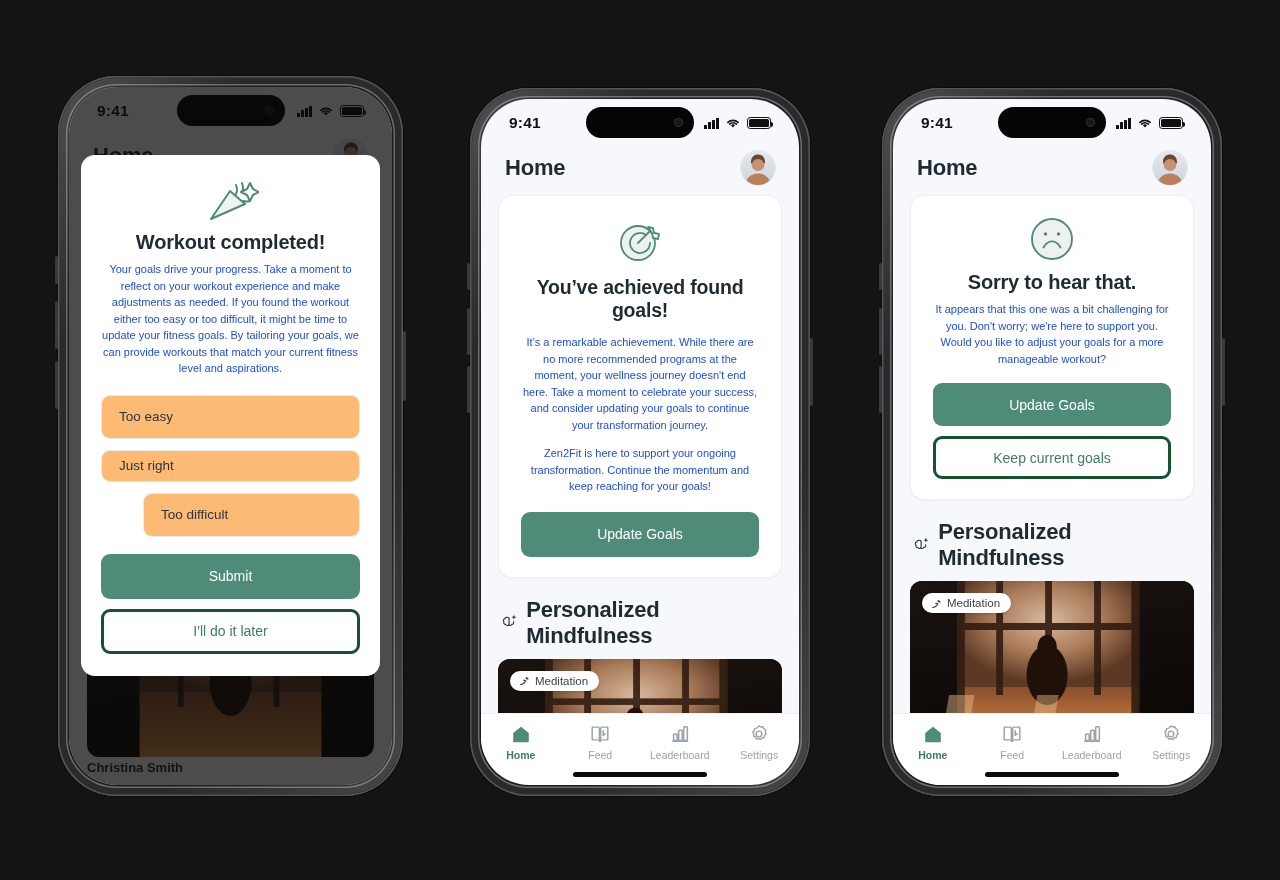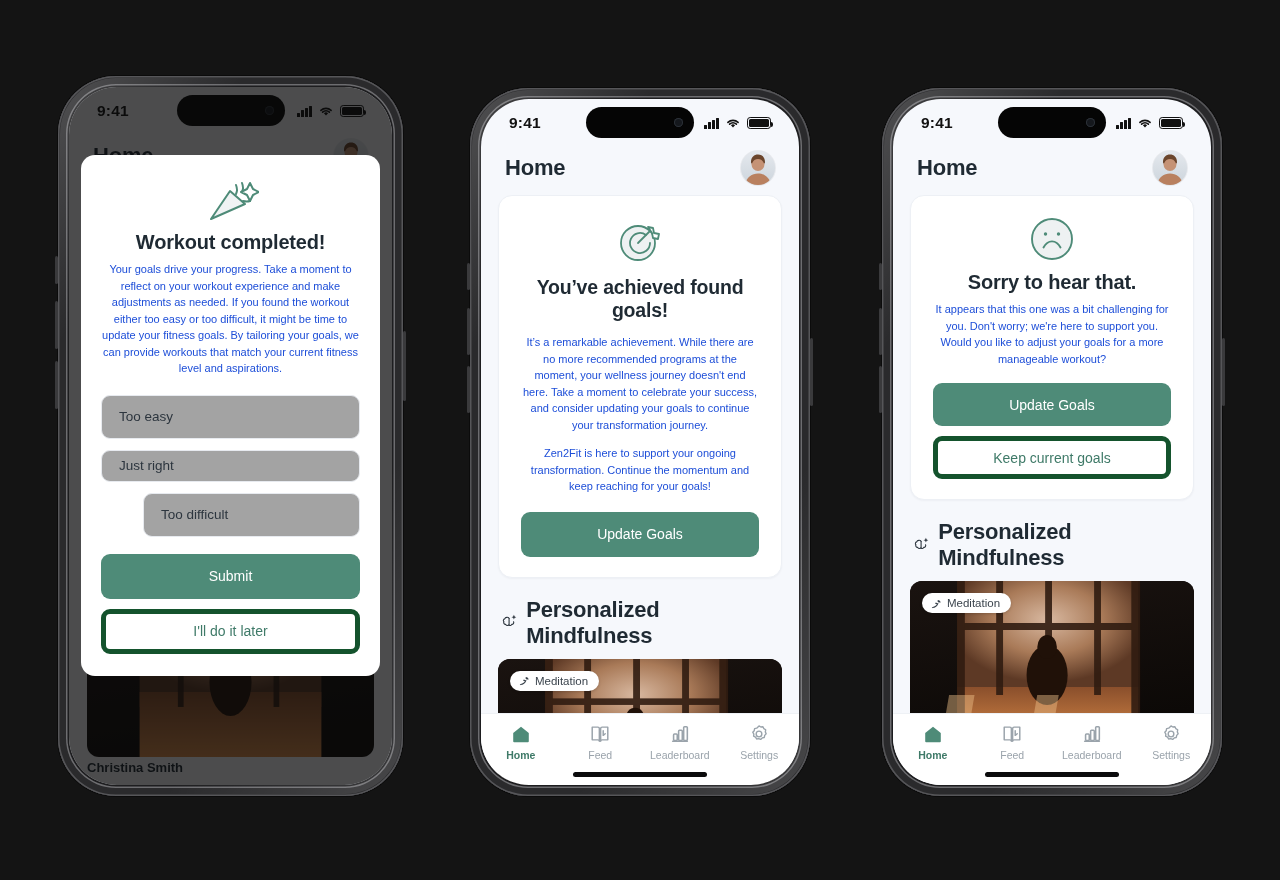--- a/index.html
+++ b/index.html
@@ -88,24 +88,24 @@
   .card-title { font-size: 20px; font-weight: bold; color: #1f2a33; text-align:center; letter-spacing: -.2px; }
   .card-body { font-size: 11px; line-height: 1.5; color: #1d4ed8; text-align:center; }
   .card-body + .card-body { margin-top: 12px; }
 
   .btn {
     display:flex; align-items:center; justify-content:center;
     border-radius: 9px; font-size: 14px; cursor: default;
     width: 100%;
   }
   .btn-primary { background: #4e8b78; color: #fff; }
-  .btn-outline { background: #fff; color: #3f7a68; border: 5px solid #14532d; }
+  .btn-outline { background: #fff; color: #3f7a68; border: 3px solid #14532d; }
   .opt {
     display:flex; align-items:center;
-    border-radius: 9px; border: 1px solid #e7eaef; background:#a3a3a3;
+    border-radius: 9px; border: 1px solid #e7eaef; background:#fdba74;
     font-size: 13.5px; color: #2c353e; padding: 0 17px;
   }
 
   
   .section-hd { display:flex; align-items:center; gap: 8px; padding: 0 2px; }
   .section-hd .t { font-size: 22px; font-weight: bold; color: #1f2a33; letter-spacing:-.2px; }
 
   
   .media {
     border-radius: 12px; overflow:hidden; position:relative;

